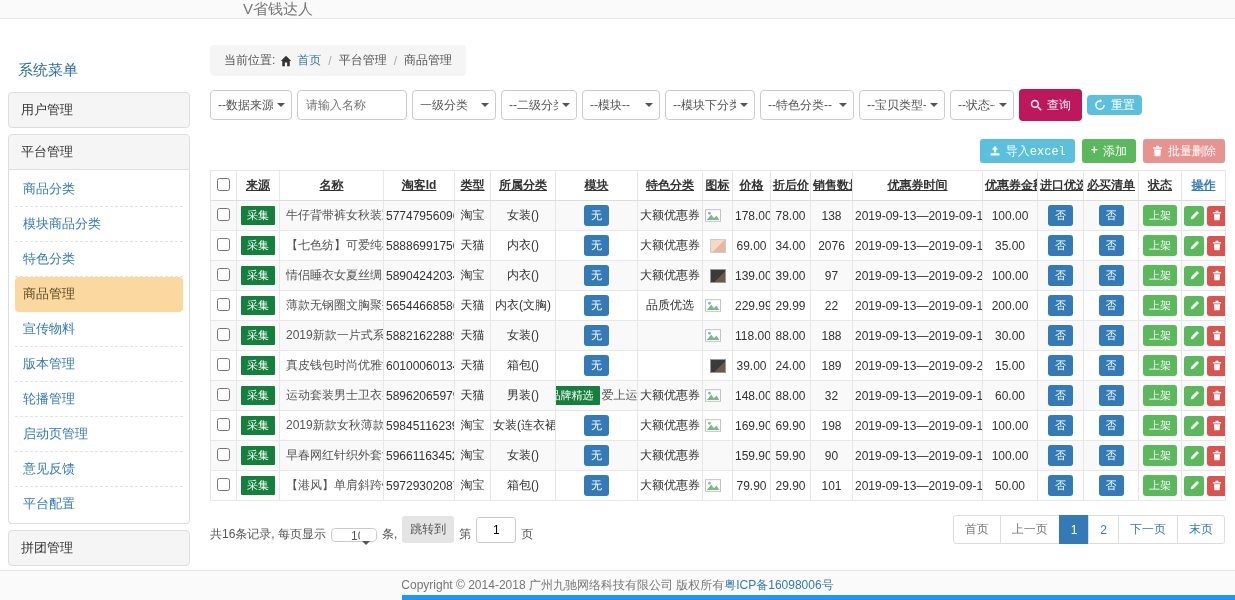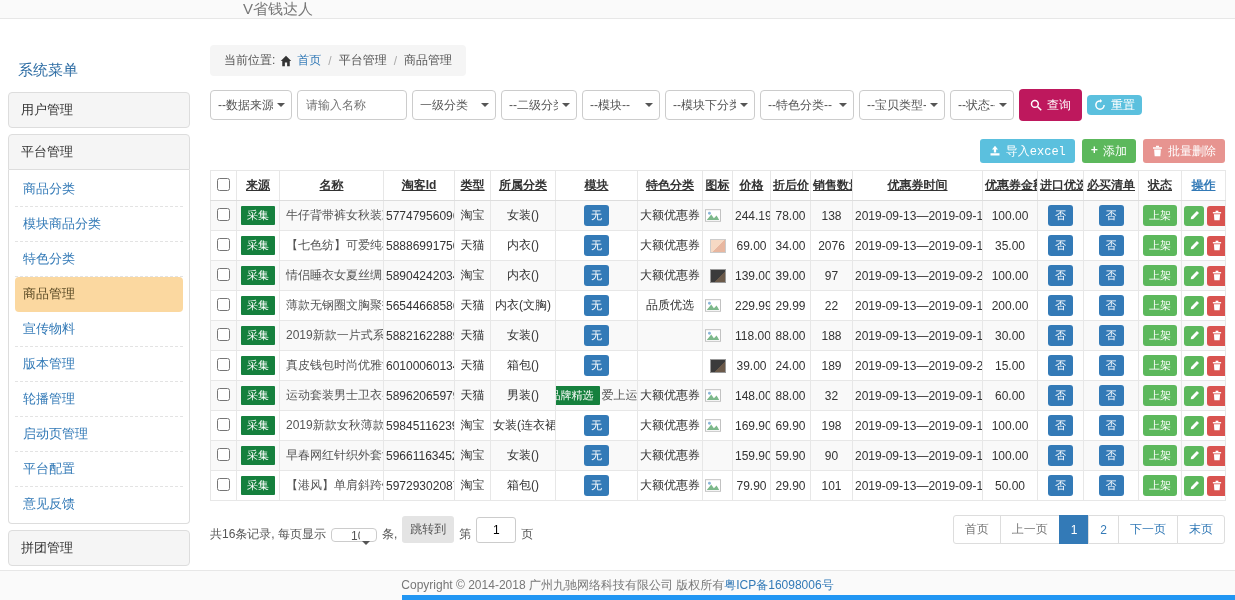--- a/index.html
+++ b/index.html
@@ -109,22 +109,22 @@
         <div class="sb-head">平台管理</div>
         <div class="sb-body">
           <div class="sb-item">商品分类</div>
           <div class="sb-item">模块商品分类</div>
           <div class="sb-item">特色分类</div>
           <div class="sb-item active">商品管理</div>
           <div class="sb-item">宣传物料</div>
           <div class="sb-item">版本管理</div>
           <div class="sb-item">轮播管理</div>
           <div class="sb-item">启动页管理</div>
+          <div class="sb-item">意见反馈</div>
           <div class="sb-item">平台配置</div>
-          <div class="sb-item">意见反馈</div>
         </div>
       </div>
       <div class="sb-panel">
         <div class="sb-head">拼团管理</div>
       </div>
     </div>
 </div>
 
 <div class="main">
 
@@ -233,21 +233,21 @@
           <td>女装()</td>
           <td><button class="btn-cell-blue">无</button></td>
           <td>大额优惠券</td>
           <td>
             <svg width="16" height="13" viewBox="0 0 18 14">
               <rect x="0.5" y="0.5" width="17" height="13" fill="#fff" stroke="#bbb"></rect>
               <circle cx="5" cy="4.5" r="1.6" fill="#8ab4d8"></circle>
               <path d="M2 12 L7 6 L10 10 L13 7 L16 12 Z" fill="#7cb88a"></path>
             </svg>
           </td>
-          <td>244.19</td>
+          <td>178.00</td>
           <td>78.00</td>
           <td>138</td>
           <td>2019-09-13—2019-09-17</td>
           <td>100.00</td>
           <td><button class="btn-cell-blue">否</button></td>
           <td><button class="btn-cell-blue">否</button></td>
           <td><button class="btn-cell-green">上架</button></td>
           <td><button class="btn-icon btn-edit">
               <svg width="11" height="11" viewBox="0 0 16 16" fill="#fff">
                 <path d="M11.5 1.5 L14.5 4.5 L6 13 L2.5 13.5 L3 10 Z"></path>

